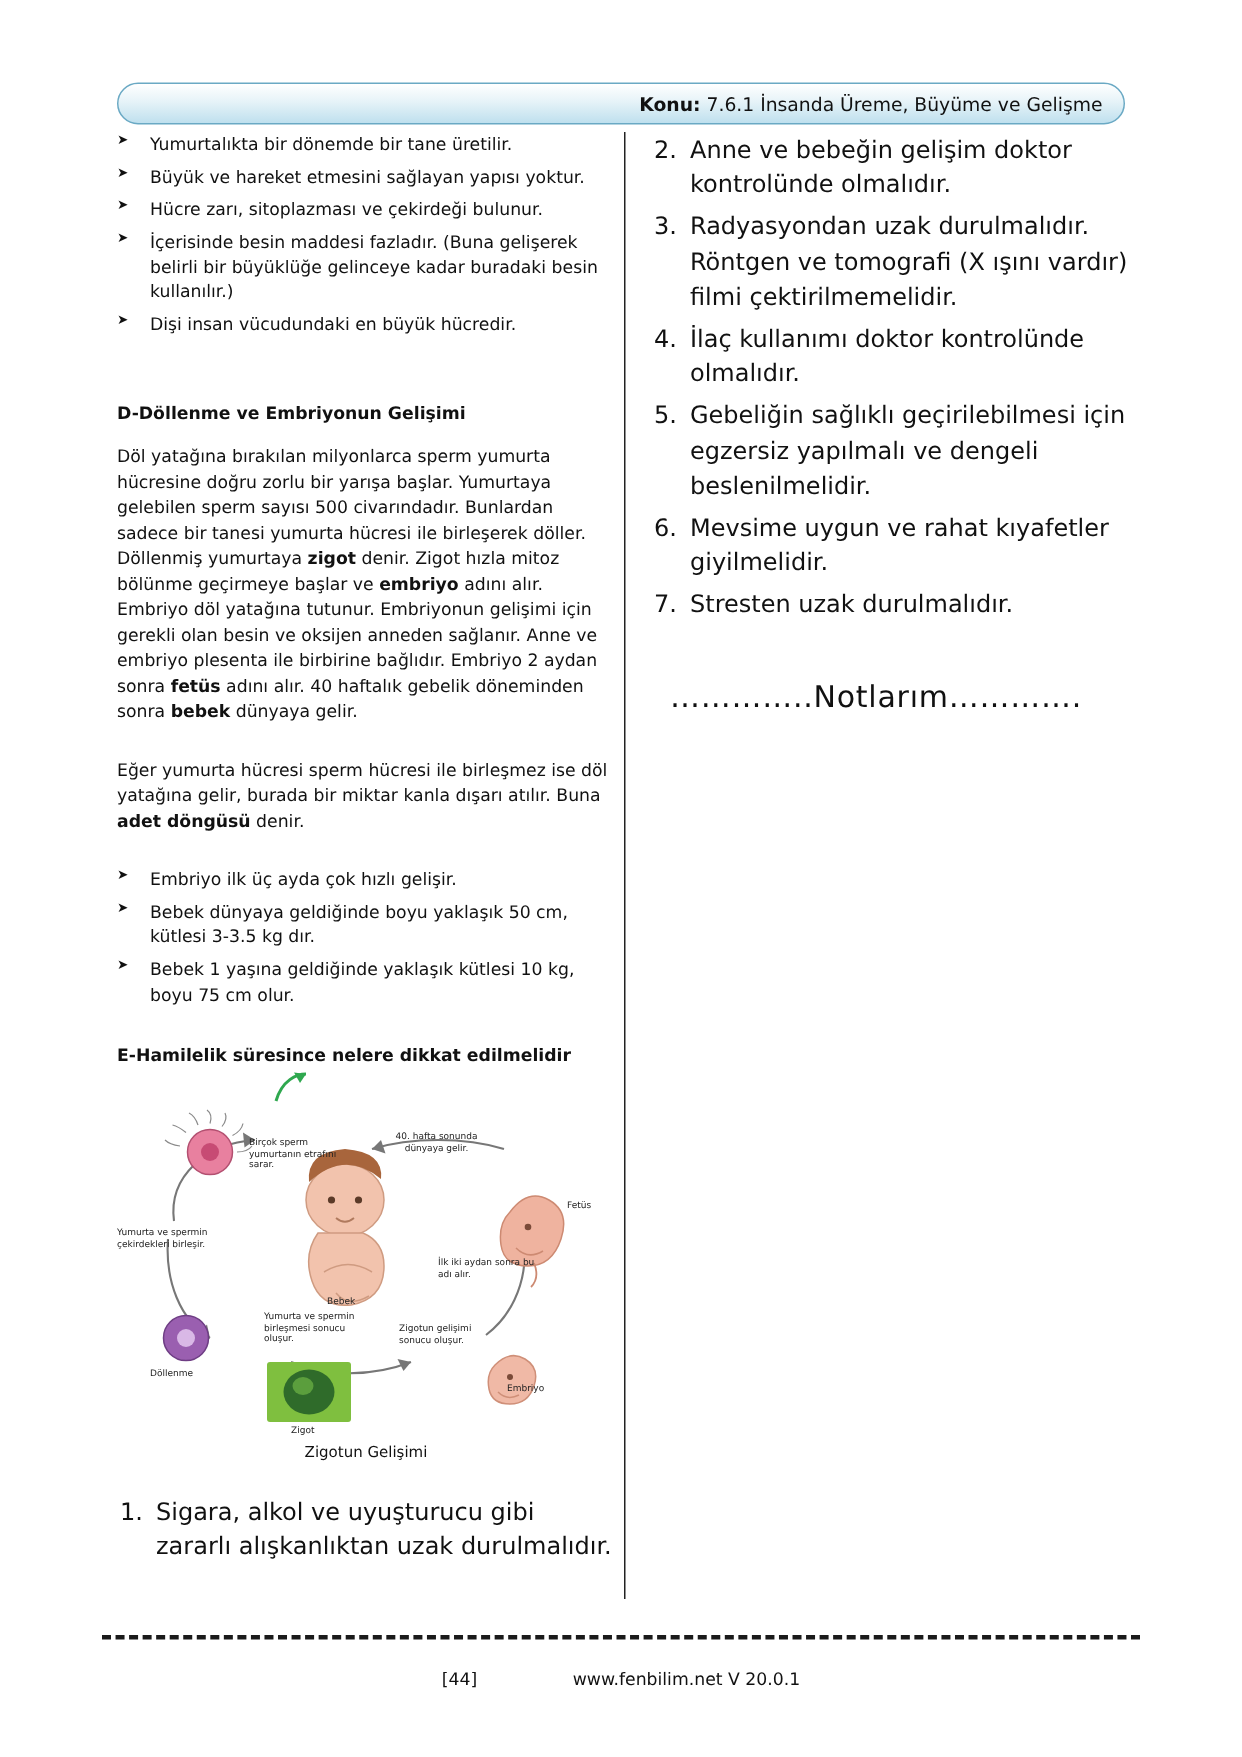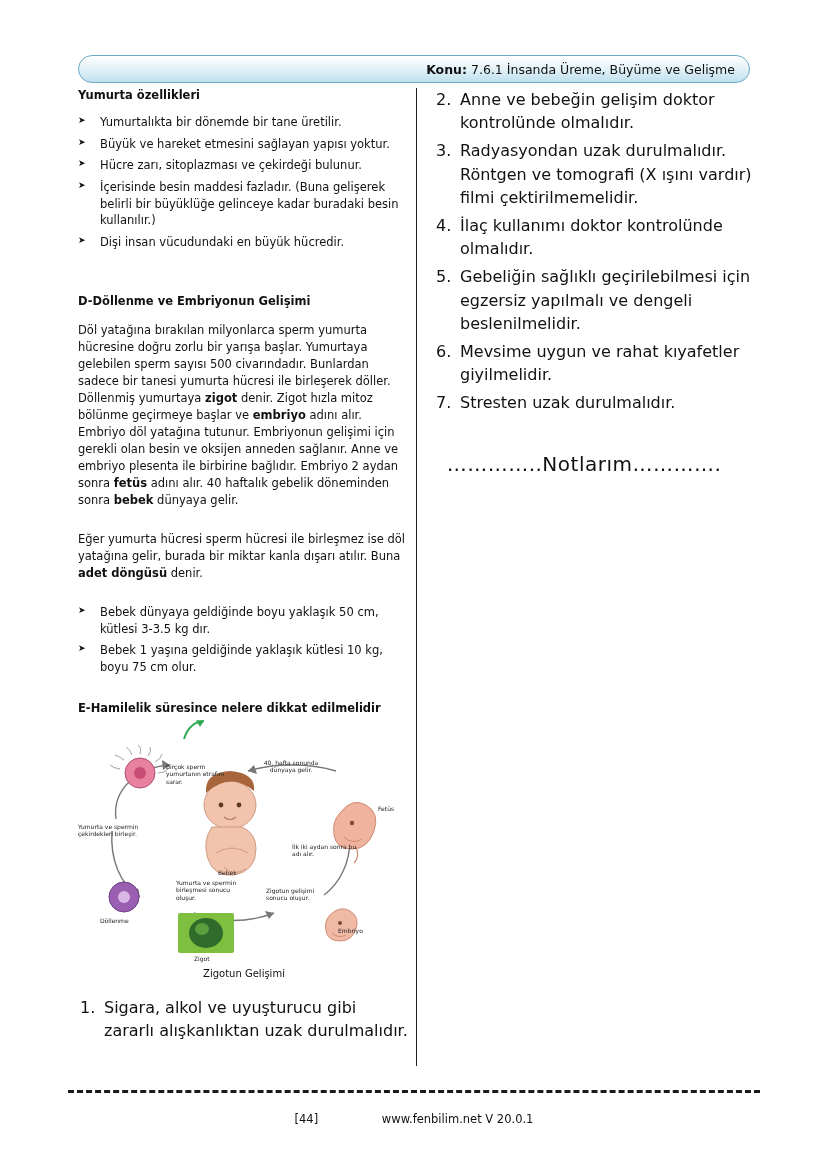--- a/index.html
+++ b/index.html
@@ -174,21 +174,20 @@
     <div class="header-text">
       <b>Konu:</b>
       <span>7.6.1 İnsanda Üreme, Büyüme ve Gelişme</span>
     </div>
   </div>
 
   <div class="divider"></div>
 
   <div class="col-left">
 
-    <h3 class="sec">Yumurta özellikleri</h3>
 
     <ul class="arrow">
       <li>Yumurtalıkta bir dönemde bir tane üretilir.</li>
       <li>Büyük ve hareket etmesini sağlayan yapısı yoktur.</li>
       <li>Hücre zarı, sitoplazması ve çekirdeği bulunur.</li>
       <li>İçerisinde besin maddesi fazladır. (Buna gelişerek belirli bir büyüklüğe gelinceye kadar buradaki besin kullanılır.)</li>
       <li>Dişi insan vücudundaki en büyük hücredir.</li>
     </ul>
 
     <div style="height:38px"></div>
@@ -197,20 +196,21 @@
 
     <p class="para"><span>Döl yatağına bırakılan milyonlarca sperm yumurta hücresine doğru zorlu bir yarışa başlar. Yumurtaya gelebilen sperm sayısı 500 civarındadır. Bunlardan sadece bir tanesi yumurta hücresi ile birleşerek döller. Döllenmiş yumurtaya </span><b>zigot</b><span> denir. Zigot hızla mitoz bölünme geçirmeye başlar ve </span><b>embriyo</b><span> adını alır. Embriyo döl yatağına tutunur. Embriyonun gelişimi için gerekli olan besin ve oksijen anneden sağlanır. Anne ve embriyo plesenta ile birbirine bağlıdır. Embriyo 2 aydan sonra </span><b>fetüs</b><span> adını alır. 40 haftalık gebelik döneminden sonra </span><b>bebek</b><span> dünyaya gelir.</span></p>
 
     <div style="height:8px"></div>
 
     <p class="para"><span>Eğer yumurta hücresi sperm hücresi ile birleşmez ise döl yatağına gelir, burada bir miktar kanla dışarı atılır. Buna </span><b>adet döngüsü</b><span> denir.</span></p>
 
     <div style="height:8px"></div>
 
     <ul class="arrow">
+      <li>Embriyo ilk üç ayda çok hızlı gelişir.</li>
       <li>Bebek dünyaya geldiğinde boyu yaklaşık 50 cm, kütlesi 3-3.5 kg dır.</li>
       <li>Bebek 1 yaşına geldiğinde yaklaşık kütlesi 10 kg, boyu 75 cm olur.</li>
     </ul>
 
     <div style="height:20px"></div>
 
     <h3 class="sec">E-Hamilelik süresince nelere dikkat edilmelidir</h3>
 
     <div class="figure">
       <svg width="332" height="236" viewBox="0 0 332 236">

